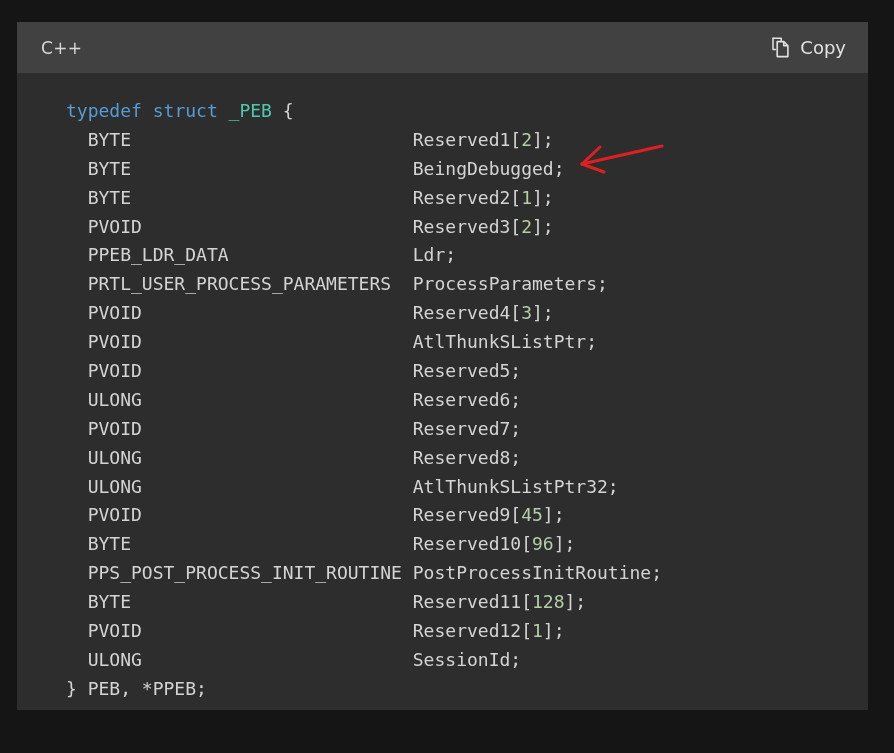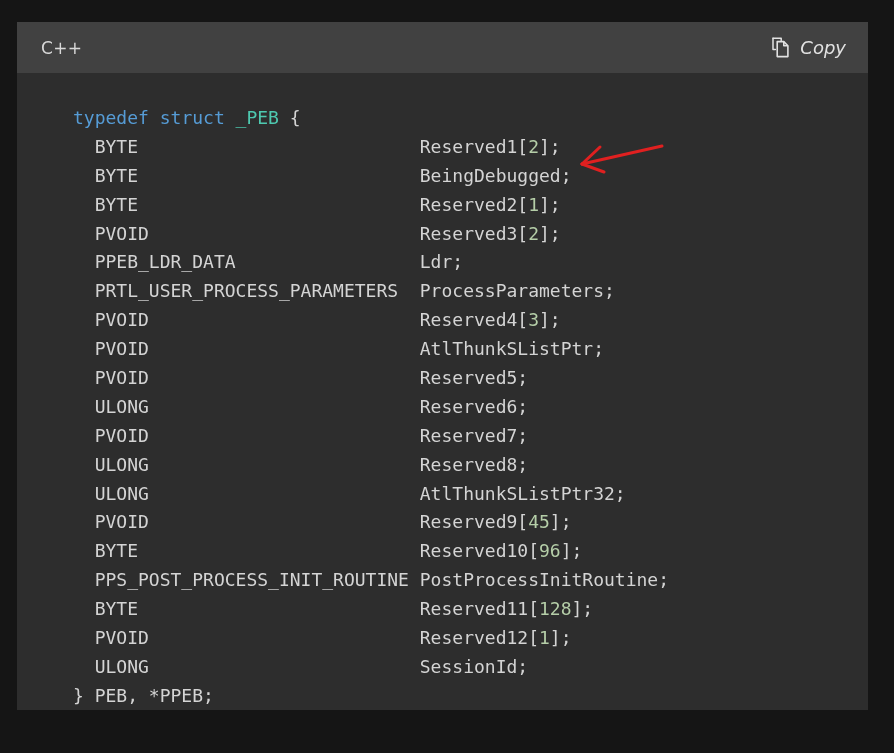--- a/index.html
+++ b/index.html
@@ -37,30 +37,29 @@
     letter-spacing: .3px;
   }
   .copy-button {
     display: flex;
     align-items: center;
     gap: 9px;
     color: #e2e2e2;
     font-size: 18px;
     cursor: pointer;
     user-select: none;
-    font-style: italic;
   }
   .copy-icon { display: block; width: 20px; height: 21px; }
   .code-body {
     padding: 16px 0 0 0;
     height: 637px;
     background: #2d2d2d;
   }
   pre.code {
-    margin: 15px;
+    margin: 8px;
     padding: 0 0 0 41px;
     font-family: "DejaVu Sans Mono", monospace;
     font-size: 18px;
     line-height: 28.9px;
     color: #d4d4d4;
     white-space: pre;
     letter-spacing: 0px;
     tab-size: 2;
   }
   .ln { display: block; height: 28.9px; }

